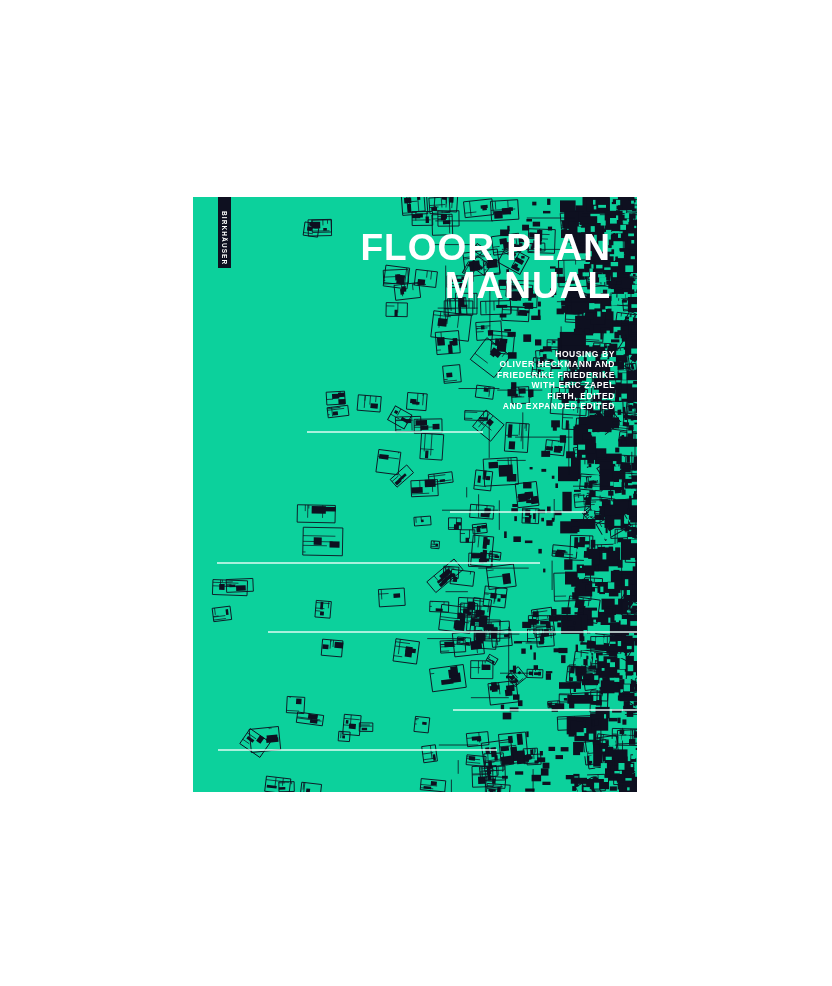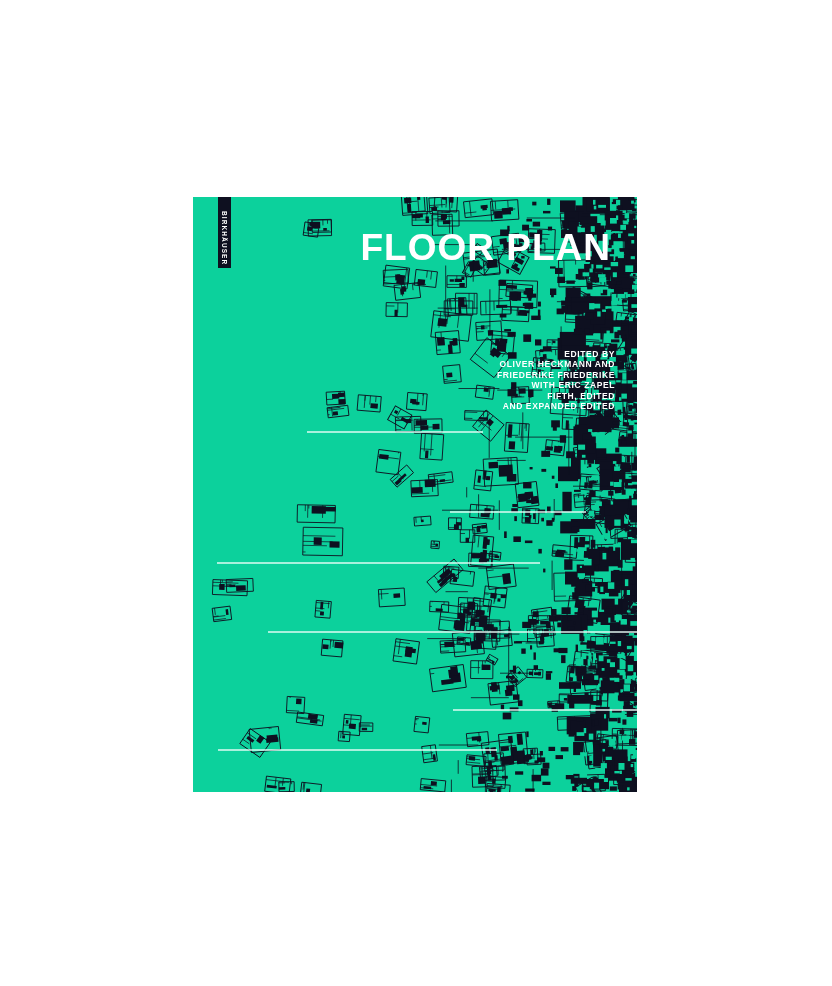--- a/index.html
+++ b/index.html
@@ -2612,24 +2612,25 @@
         <line x1="260" y1="513" x2="444" y2="513" stroke="#eafff8" stroke-width="1.3" opacity="0.95"></line>
         <line x1="25" y1="553" x2="304" y2="553" stroke="#eafff8" stroke-width="1.3" opacity="0.95"></line>
       </svg>
 
     <div class="spine">
       <span class="spine-text">BIRKHÄUSER</span>
     </div>
 
     <div class="title">
       <div>FLOOR PLAN</div>
+      <div>MANUAL</div>
     </div>
 
     <div class="credits">
-      <div>EDITED BY</div>
+      <div>HOUSING BY</div>
       <div>OLIVER HECKMANN AND</div>
       <div>FRIEDERIKE FRIEDERIKE</div>
       <div>WITH ERIC ZAPEL</div>
       <div>FIFTH, EDITED</div>
       <div>AND EXPANDED EDITED</div>
     </div>
   </div>
 </div>
 
 </body></html>

